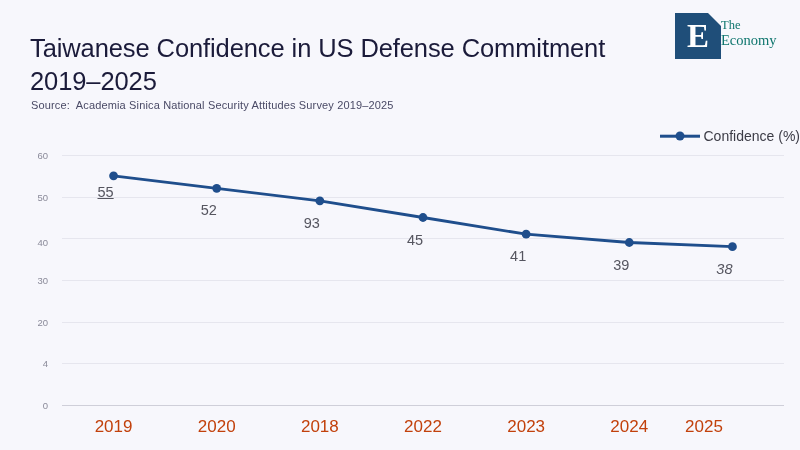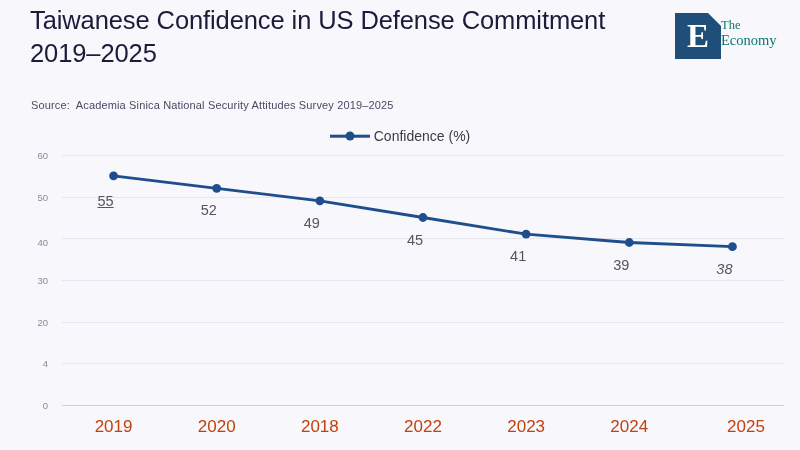--- a/index.html
+++ b/index.html
@@ -20,21 +20,21 @@
     position: relative;
     width: 800px;
     height: 450px;
     background: #f7f7fc;
   }
 
   
   .chart-title {
     position: absolute;
     left: 30px;
-    top: 4px;
+    top: 32px;
     width: 680px;
     font-size: 25.5px;
     line-height: 33px;
     font-weight: 400;
     color: #1b1b3a;
     letter-spacing: -0.1px;
     white-space: pre-line;
   }
 
   .source-line {
@@ -92,21 +92,21 @@
   .logo-text .lt-the { font-size: 12.5px; display: block; }
   .logo-text .lt-economy { font-size: 14.5px; display: block; }
 
   
   .legend {
     position: absolute;
     left: 0;
     right: 0;
     top: 128px;
     display: flex;
-    justify-content: center;
+    justify-content: flex-end;
     align-items: center;
     gap: 4px;
   }
   .legend-item { display: flex; align-items: center; }
   .legend-swatch {
     position: relative;
     width: 40px;
     height: 12px;
     margin-right: 4px;
   }
@@ -250,32 +250,32 @@
         <polyline points="51.57,20.83 154.71,33.33 257.86,45.83 361.00,62.50 464.14,79.17 567.29,87.50 670.43,91.67" fill="none" stroke="#1f4e8c" stroke-width="2.8" stroke-linejoin="round" stroke-linecap="round"></polyline>
         <circle cx="51.57" cy="20.83" r="4.4" fill="#1f4e8c"></circle>
         <circle cx="154.71" cy="33.33" r="4.4" fill="#1f4e8c"></circle>
         <circle cx="257.86" cy="45.83" r="4.4" fill="#1f4e8c"></circle>
         <circle cx="361.00" cy="62.50" r="4.4" fill="#1f4e8c"></circle>
         <circle cx="464.14" cy="79.17" r="4.4" fill="#1f4e8c"></circle>
         <circle cx="567.29" cy="87.50" r="4.4" fill="#1f4e8c"></circle>
         <circle cx="670.43" cy="91.67" r="4.4" fill="#1f4e8c"></circle>
       </svg>
     <div id="point-labels">
-        <div class="point-label" style="left: 43.5714px; top: 38px; text-decoration: underline;">55</div>
+        <div class="point-label" style="left: 43.5714px; top: 29px; text-decoration: underline;">55</div>
         <div class="point-label" style="left: 146.714px; top: 47.3333px;">52</div>
-        <div class="point-label" style="left: 249.857px; top: 59.8333px;">49</div>
+        <div class="point-label" style="left: 249.857px; top: 59.8333px;">93</div>
         <div class="point-label" style="left: 353px; top: 76.5px;">45</div>
         <div class="point-label" style="left: 456.143px; top: 93.1667px;">41</div>
         <div class="point-label" style="left: 559.286px; top: 101.5px;">39</div>
         <div class="point-label" style="left: 662.429px; top: 105.667px; font-style: italic;">38</div>
       </div>
     <div id="xticks">
         <div class="xtick-text" style="left: 51.5714px;">2019</div>
         <div class="xtick-text" style="left: 154.714px;">2020</div>
         <div class="xtick-text" style="left: 257.857px;">2018</div>
         <div class="xtick-text" style="left: 361px;">2022</div>
         <div class="xtick-text" style="left: 464.143px;">2023</div>
         <div class="xtick-text" style="left: 567.286px;">2024</div>
-        <div class="xtick-text" style="left: 684px;">2025</div>
+        <div class="xtick-text" style="left: 642px;">2025</div>
       </div>
   </div>
 
 </div>
 
 </body></html>

